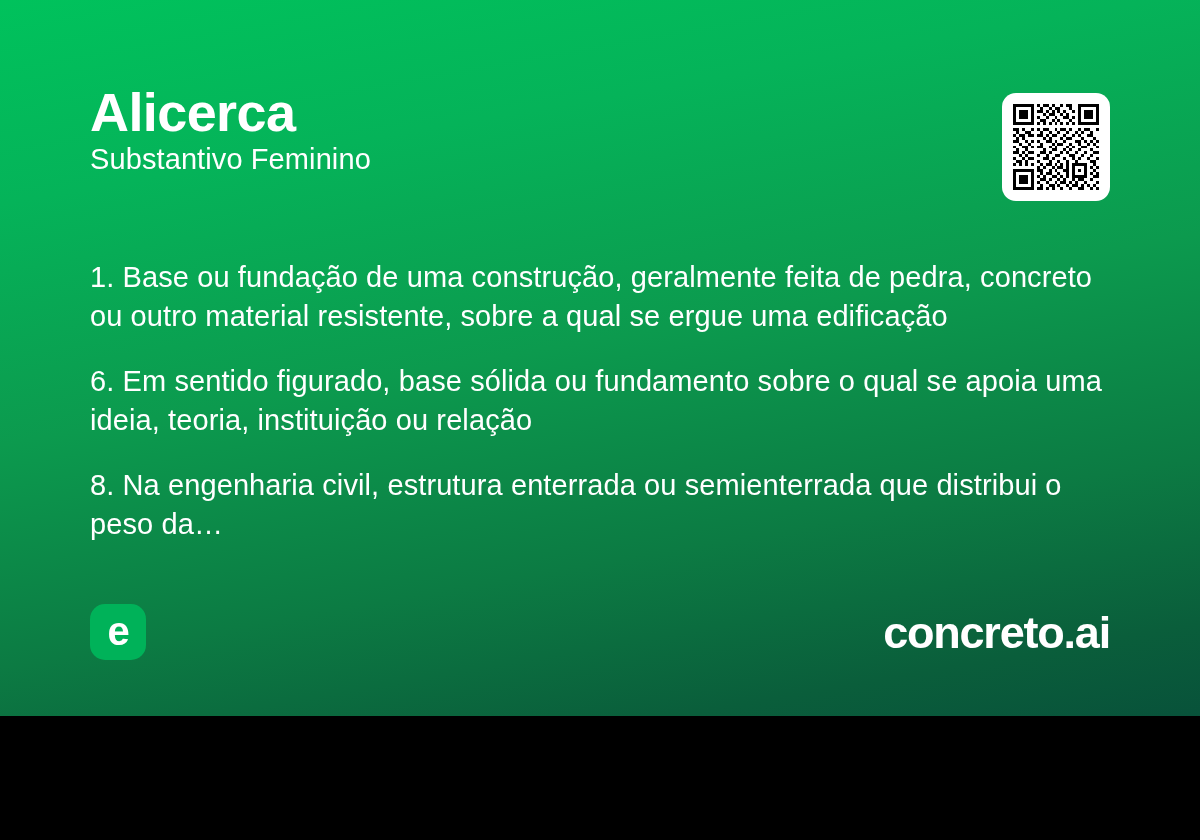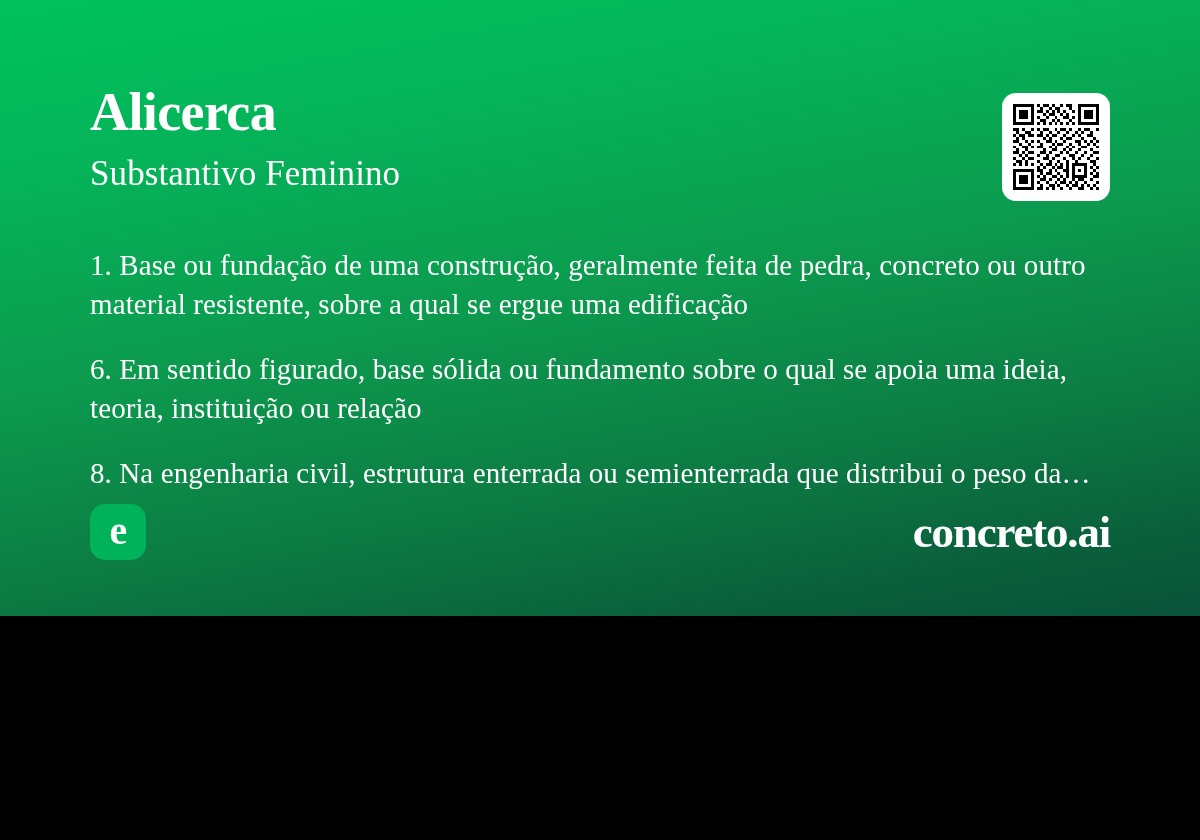--- a/index.html
+++ b/index.html
@@ -5,30 +5,30 @@
 <style>
   html, body {
     margin: 0;
     padding: 0;
     background: #000;
   }
 
   #card {
     position: relative;
     width: 1200px;
-    height: 616px;
+    height: 716px;
     overflow: hidden;
     background: linear-gradient(170deg,
         #00c25c 0%,
         #05b359 22%,
         #0c9a4e 48%,
         #0c7b43 72%,
         #0a5e3b 90%,
         #08523a 100%);
-    font-family: Liberation Serif, serif;
+    font-family: Liberation Sans, sans-serif;
     -webkit-font-smoothing: antialiased;
   }
 
   
   #header {
     position: absolute;
     top: 84px;
     left: 90px;
     right: 90px;
     display: flex;
@@ -41,22 +41,22 @@
   #word-title {
     margin: 0;
     font-size: 54px;
     line-height: 1.04;
     font-weight: 700;
     letter-spacing: -0.6px;
     color: #ffffff;
   }
 
   #word-class {
-    margin: 14px 0 0 0;
-    font-size: 35px;
+    margin: 3px 0 0 0;
+    font-size: 29px;
     line-height: 1.15;
     font-weight: 400;
     letter-spacing: 0.1px;
     color: #ffffff;
   }
 
   
   #qr-wrap {
     width: 108px;
     height: 108px;
@@ -74,21 +74,21 @@
 
   
   #definitions {
     position: absolute;
     top: 246px;
     left: 90px;
     width: 1012px;
   }
 
   .definition {
-    margin: 0 0 27px 0;
+    margin: 12px 0 27px 0;
     font-size: 29px;
     line-height: 38.5px;
     font-weight: 400;
     color: #ffffff;
     letter-spacing: 0.1px;
   }
   .definition:last-child { margin-bottom: 0; }
 
   
   #footer {

